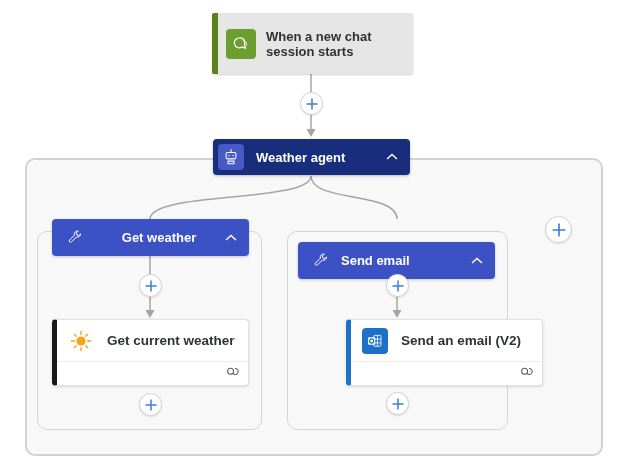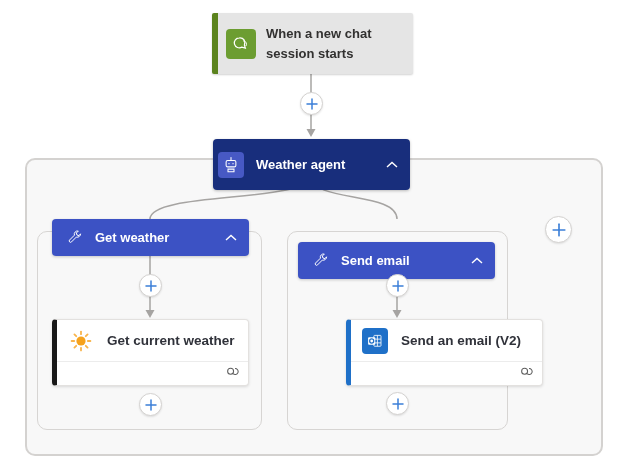--- a/index.html
+++ b/index.html
@@ -29,45 +29,45 @@
     left:212px; top:13px; width:201px; height:61px;
     background:#e5e5e5; border-left:6px solid #5b831d; border-radius:2px;
     box-shadow:0 1px 2px rgba(0,0,0,0.18); cursor:pointer;
   }
   .trigger-icon-tile {
     width:30px; height:30px; border-radius:4px; background:#6c9d31;
     margin-left:8px; flex:0 0 auto; display:flex; align-items:center; justify-content:center;
   }
   .trigger-label {
     margin-left:10px; width:125px; font-size:13px; font-weight:bold;
-    color:#323130; line-height:20px;
+    color:#323130; line-height:15px;
   }
   .agent-node {
-    left:213px; top:139px; width:197px; height:51px;
+    left:213px; top:139px; width:197px; height:36px;
     background:#182e7c; box-shadow:0 1px 3px rgba(0,0,0,0.25); cursor:pointer;
   }
   .agent-icon-tile {
     width:26px; height:26px; border-radius:4px; background:#4759c4;
     margin-left:5px; flex:0 0 auto; display:flex; align-items:center; justify-content:center;
   }
   .node-label-light {
     margin-left:12px; font-size:13px; font-weight:bold; color:#ffffff; flex:1 1 auto;
     white-space:nowrap; overflow:hidden;
   }
   .chevron-btn {
     flex:0 0 auto; margin-right:10px; width:16px; height:16px;
     display:flex; align-items:center; justify-content:center; cursor:pointer;
   }
   .branch-header {
     position:absolute; top:219px; width:197px; height:37px; z-index:4;
     background:#3c52c4; border-radius:4px; display:flex; align-items:center;
     box-shadow:0 1px 3px rgba(0,0,0,0.2); cursor:pointer;
   }
   .branch-header .wrench-wrap { margin-left:14px; flex:0 0 auto; display:flex; }
-  .branch-header.left  { left:52px; }
+  .branch-header.left  { left:52px;text-align:center; }
   .branch-header.right { left:298px;margin-top:23px; }
   
   .action-card {
     position:absolute; top:319px; width:197px; height:67px; z-index:4;
     background:#ffffff; border:1px solid #e3e1df; border-radius:4px;
     box-shadow:0 1px 3px rgba(0,0,0,0.13); cursor:pointer; overflow:hidden;
   }
   .action-card.left  { left:52px;  border-left:5px solid #191919; }
   .action-card.right { left:298px; border-left:5px solid #1f70c8;margin-left:48px; }
   .card-title-row { height:42px; display:flex; align-items:center; border-bottom:1px solid #ececec; }

